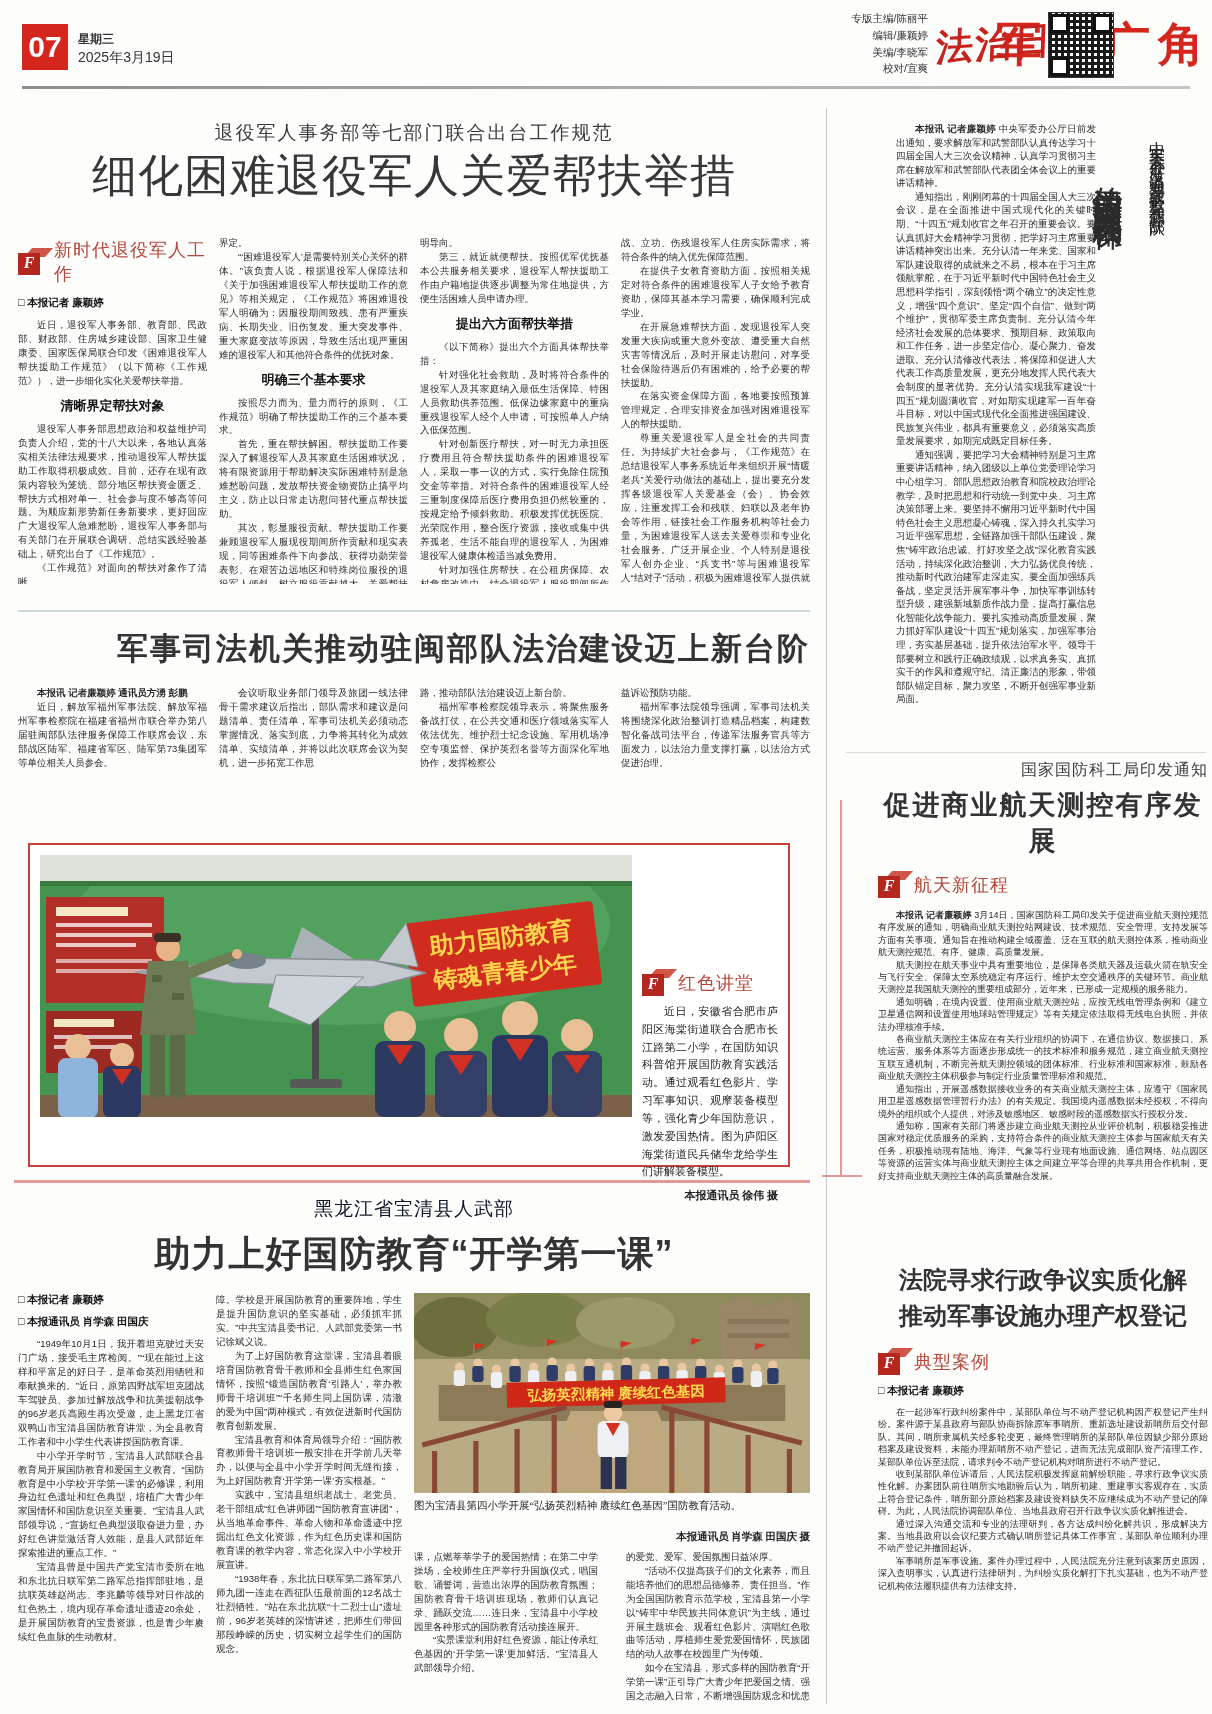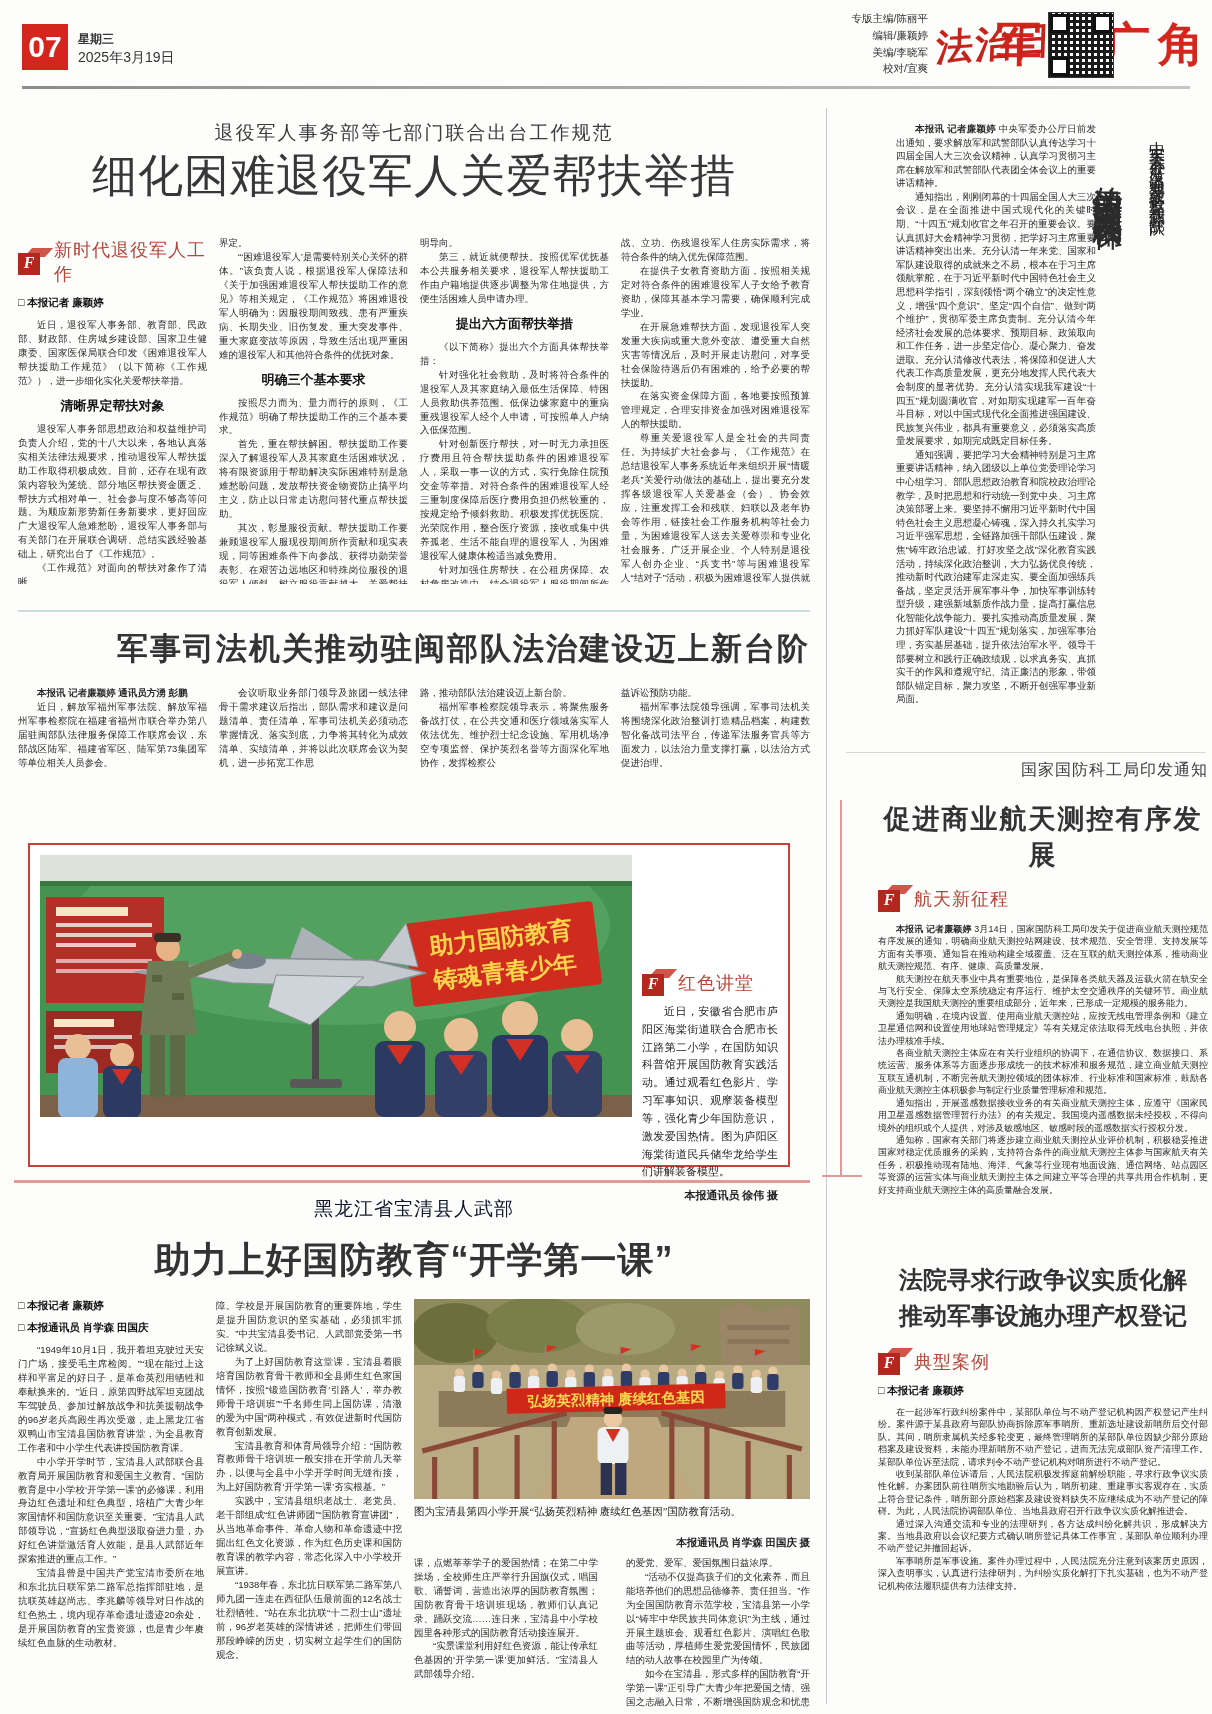--- a/index.html
+++ b/index.html
@@ -56,21 +56,21 @@
   .cappanel{position:absolute;left:612px;top:10px;width:136px;height:300px}
   .cappanel .labelrow{margin-top:114px}
   .capt{font-family:"Liberation Serif","DejaVu Serif",serif;font-size:11px;line-height:1.62;text-align:justify;
         text-indent:2em;color:#222;margin:6px 0 0}
   .capcredit{font-family:"Liberation Serif",serif;font-size:11px;font-weight:bold;text-align:right;margin-top:7px}
 
   
   #salmon-rule{position:absolute;left:14px;top:1180px;width:796px;height:3px;background:#e39a96}
   #art3{position:absolute;left:18px;top:1196px;width:792px}
   .kicker3{text-align:center;font-size:19px;color:#0f172a;letter-spacing:1px}
-  .headline3{text-align:center;font-size:36px;font-weight:bold;letter-spacing:1px;color:#333;margin-top:14px}
+  .headline3{text-align:center;font-size:36px;font-weight:bold;letter-spacing:1px;color:#333;margin-top:8px}
   .body3{display:flex;gap:12px;margin-top:14px;height:424px;overflow:hidden}
   .body3 .col{flex:0 0 186px}
   .rwrap{flex:1;min-width:0}
   #photo2{width:100%;height:200px;display:block}
   .cap2{font-family:"Liberation Serif",serif;font-size:10.5px;line-height:1.5;margin:5px 0 16px;text-align:justify;color:#222}
   .cap2credit{font-family:"Liberation Serif",serif;font-size:10.5px;font-weight:bold;text-align:right;margin:2px 0 6px}
   .rcols{display:flex;gap:28px;height:152px;overflow:hidden}
   .rcols .col{flex:1}
 
   
@@ -79,21 +79,21 @@
   .r1body{position:absolute;left:56px;top:14px;width:200px;height:612px;overflow:hidden}
   .r1body .p{line-height:1.43}
   .vkicker{position:absolute;left:306px;top:20px;writing-mode:vertical-rl;font-size:16px;letter-spacing:4px;color:#222;height:480px}
   .vhead{position:absolute;left:246px;top:54px;writing-mode:vertical-rl;font-size:31px;letter-spacing:2px;color:#2b2b2b;height:620px}
   #divR{position:absolute;left:846px;top:752px;width:360px;height:1px;background:#d8d8d8}
   #pinkv{position:absolute;left:840px;top:800px;width:2px;height:377px;background:#e39a96}
   #pinkh{position:absolute;left:822px;top:1175px;width:40px;height:2px;background:#e39a96}
 
   #artR2{position:absolute;left:878px;top:760px;width:330px}
   .kickerR{text-align:right;font-size:16px;color:#3c3c3c;letter-spacing:1px}
-  .headlineR{text-align:center;font-size:27px;font-weight:bold;letter-spacing:2px;color:#333;margin-top:20px}
+  .headlineR{text-align:center;font-size:27px;font-weight:bold;letter-spacing:2px;color:#333;margin-top:6px}
   #artR2 .labelrow{margin:12px 0 10px}
   .rbody{height:372px;overflow:hidden}
   .rbody .p,.r3body .p{font-size:9px;line-height:1.38}
 
   #artR3{position:absolute;left:878px;top:1262px;width:330px}
   .headline3R{text-align:center;font-size:24px;font-weight:bold;line-height:1.5;color:#333}
   #artR3 .labelrow{margin:14px 0 8px}
   .r3body{height:282px;overflow:hidden}
 </style>
 </head>

